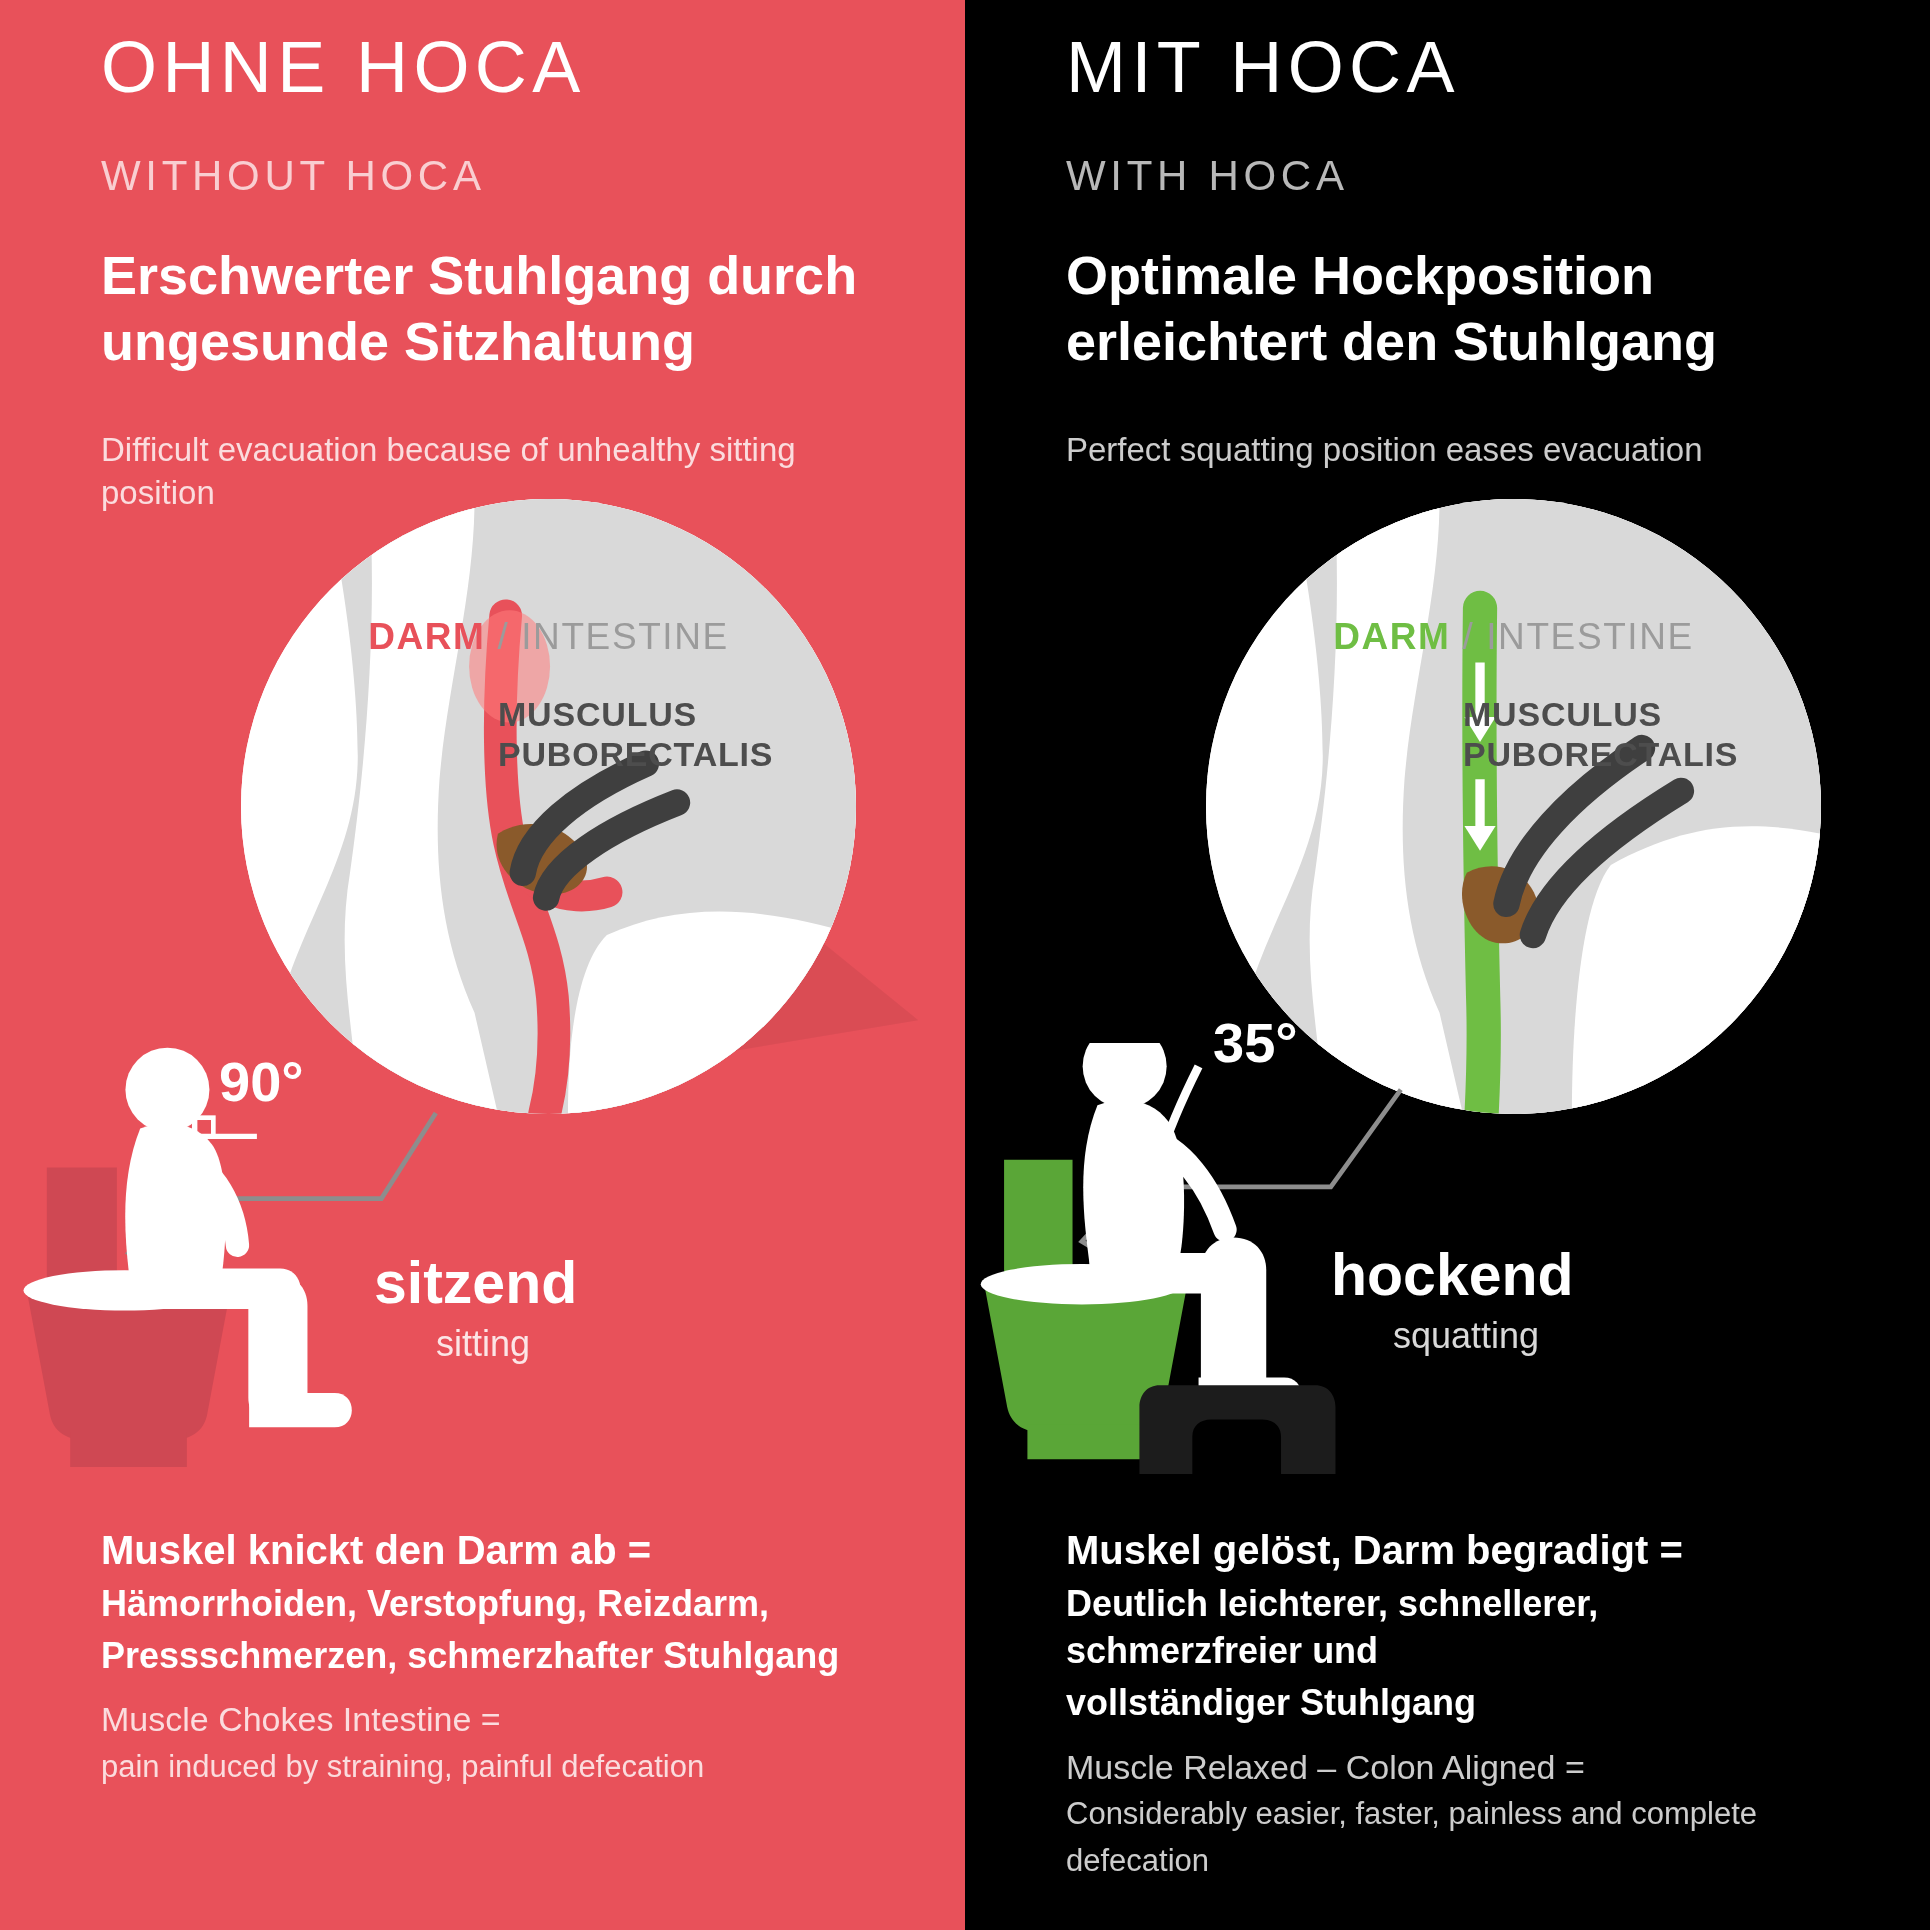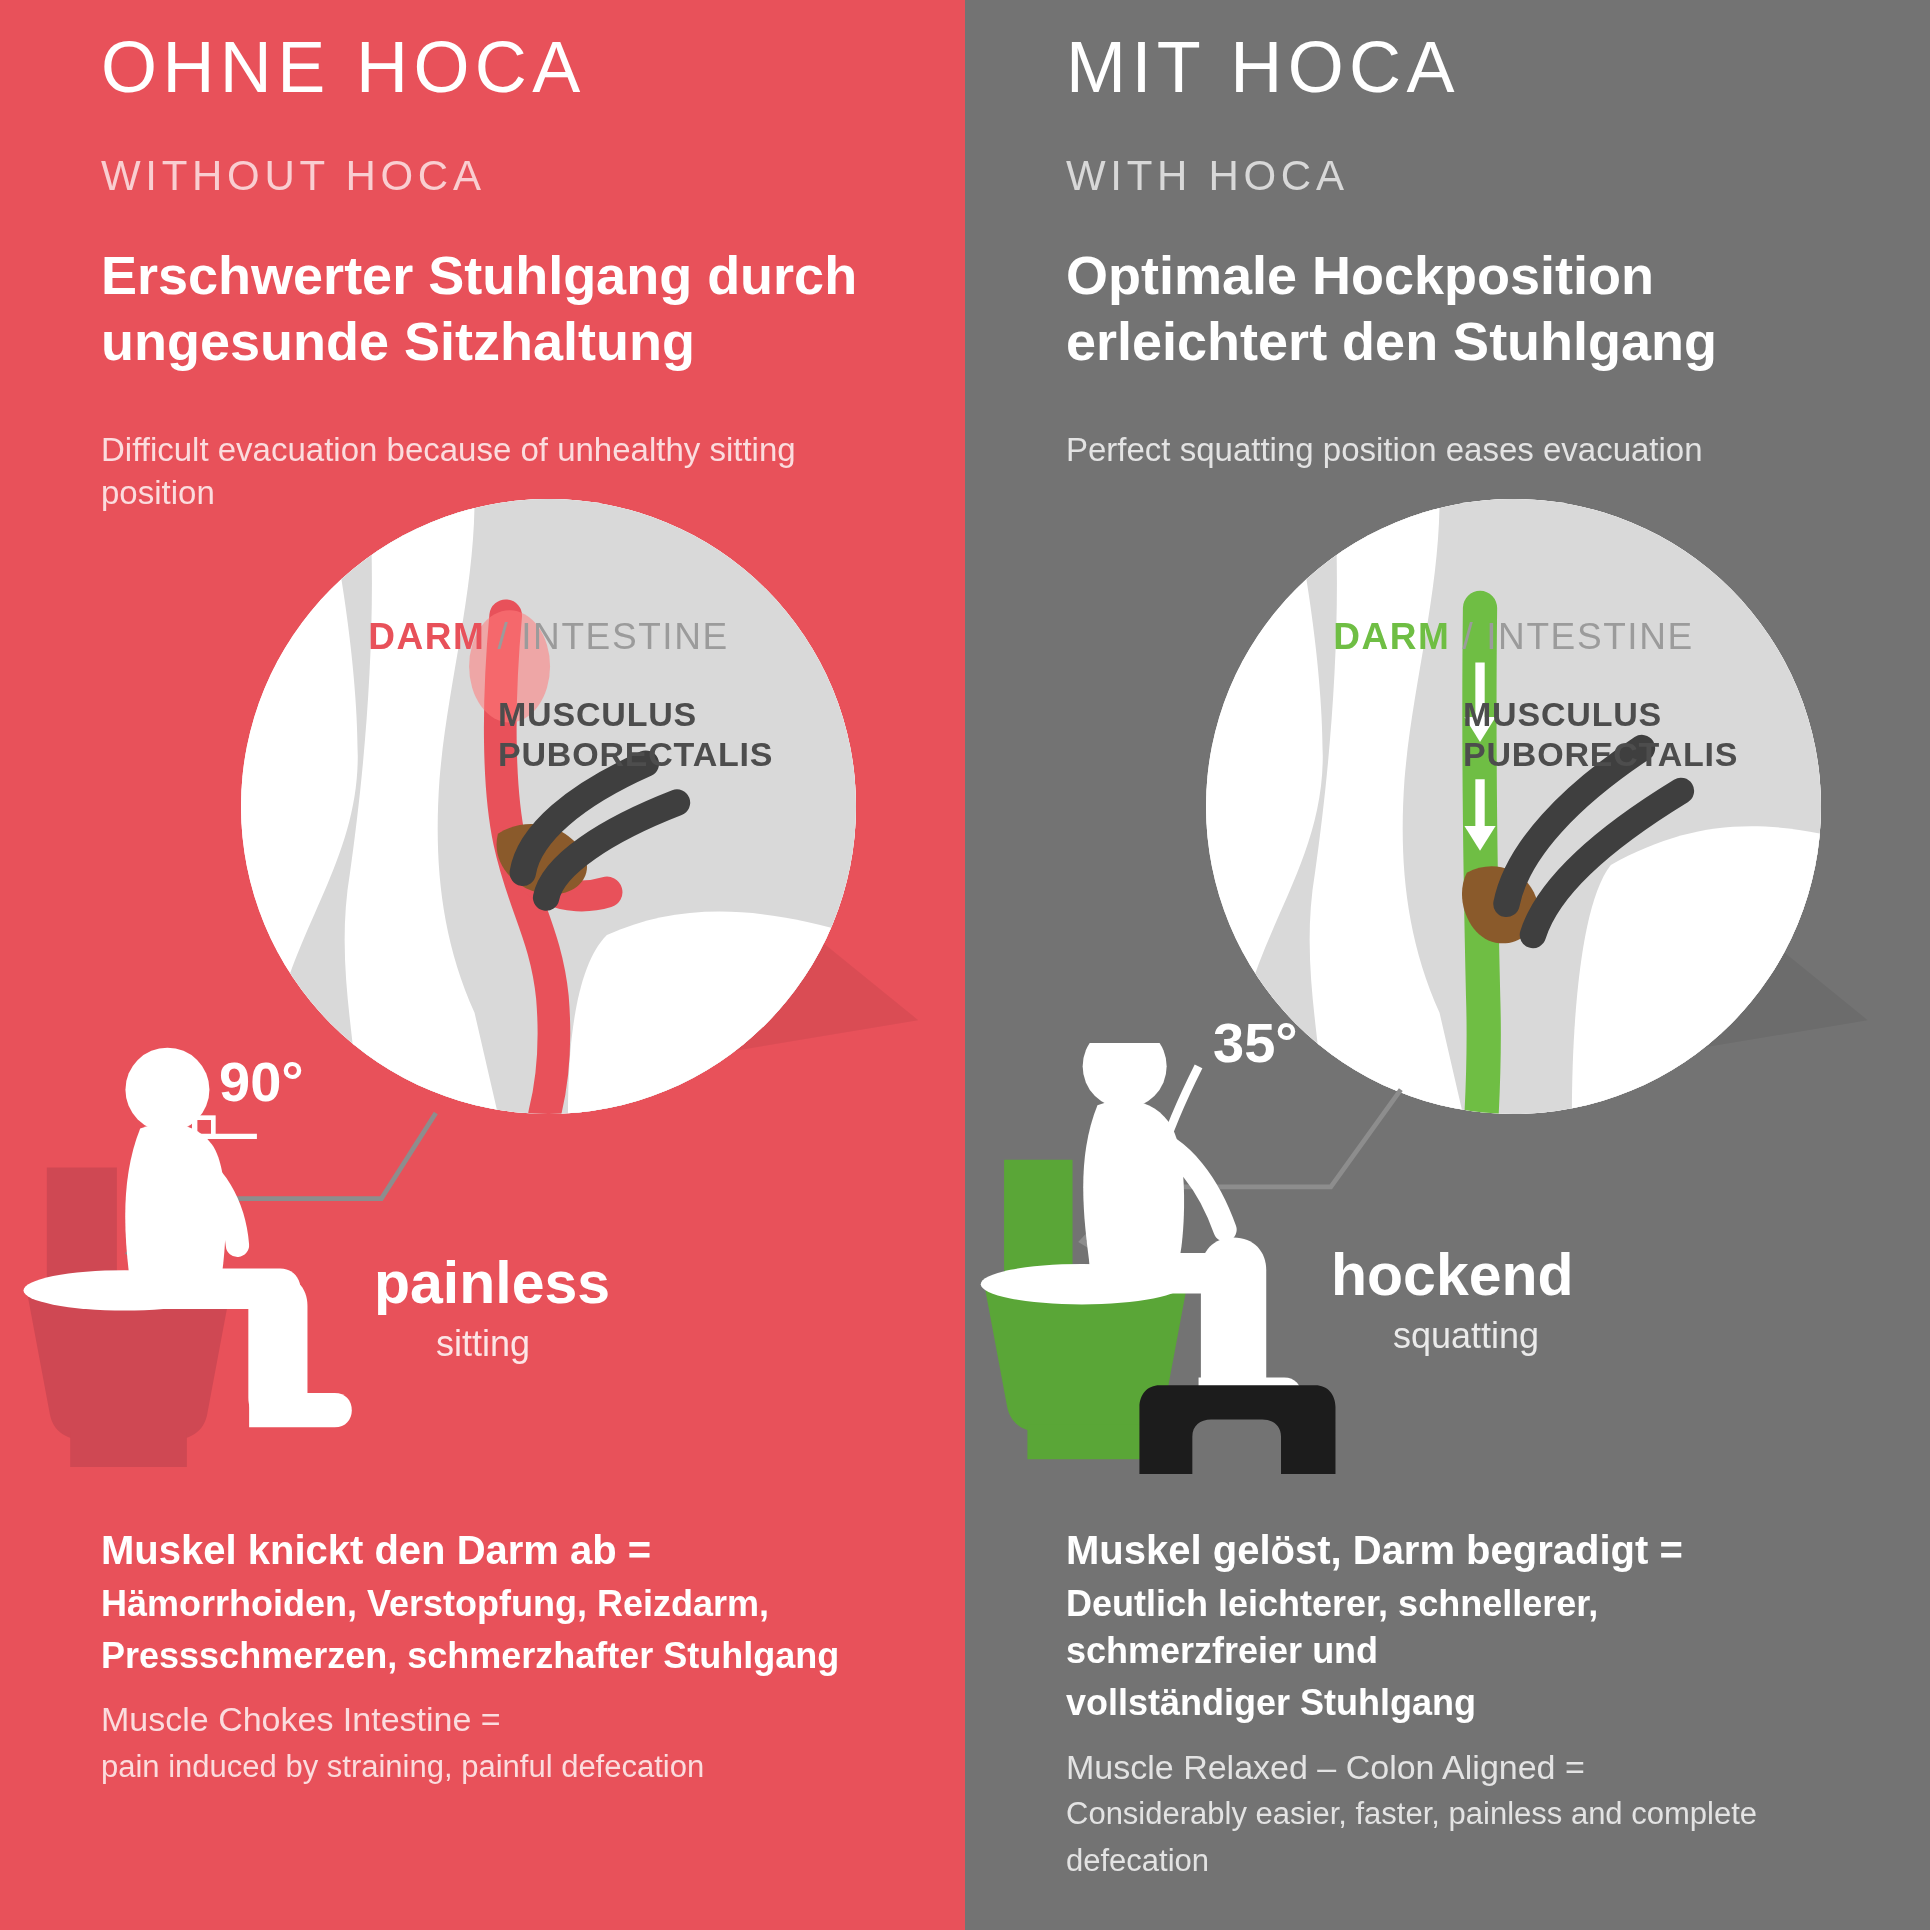--- a/index.html
+++ b/index.html
@@ -15,21 +15,21 @@
     display:flex;
   }
   .panel{
     position:relative;
     width:965px;height:1930px;
     overflow:hidden;
     box-sizing:border-box;
     padding:0 101px;
   }
   .panel.left{background:#e8515a;}
-  .panel.right{background:#737373;}
+  .panel.right{background:#000000;}
 
   
   .h-title{
     margin-top:30px;
     font-size:72px;
     letter-spacing:5.4px;
     font-weight:400;
     color:#ffffff;
     line-height:1.05;
   }
@@ -236,21 +236,21 @@
         <path d="M355,298 c24,0 40,16 40,40 l0,118 c0,22 -16,36 -38,36 c-22,0 -38,-14 -38,-36 l0,-118 c0,-24 14,-40 36,-40 z" fill="#ffffff"></path>
         <path d="M320,450 h110 c14,0 22,10 22,22 c0,12 -8,22 -22,22 h-110 z" fill="#ffffff"></path>
 
         <path d="M235,150 c40,10 66,60 70,110" stroke="#ffffff" stroke-width="30" fill="none" stroke-linecap="round"></path>
 
         <polyline points="250,40 250,120 330,120" fill="none" stroke="#ffffff" stroke-width="7"></polyline>
         <rect x="250" y="96" width="24" height="24" fill="none" stroke="#ffffff" stroke-width="6"></rect>
       </svg>
 
       <div class="angle-label" style="left:219px;top:6.2px;">90°</div>
-      <div class="pose" style="left:374px;top:206px;">painless</div>
+      <div class="pose" style="left:374px;top:206px;">sitzend</div>
       <div class="pose-en" style="left:424px;top:280px;">sitting</div>
     </div>
 
     <div class="bottom">
       <div class="b-de-h">Muskel knickt den Darm ab =</div>
       <div class="b-de-b">Hämorrhoiden, Verstopfung, Reizdarm,</div>
       <div class="b-de-b">Pressschmerzen, schmerzhafter Stuhlgang</div>
       <div class="b-en-h">Muscle Chokes Intestine =</div>
       <div class="b-en-b">pain induced by straining, painful defecation</div>
     </div>

